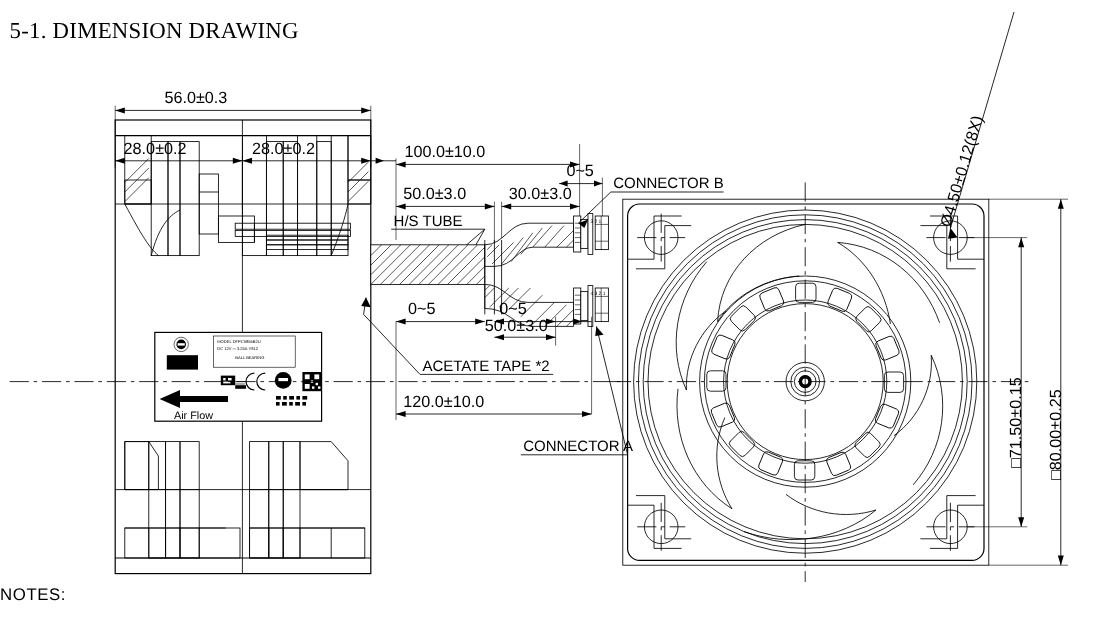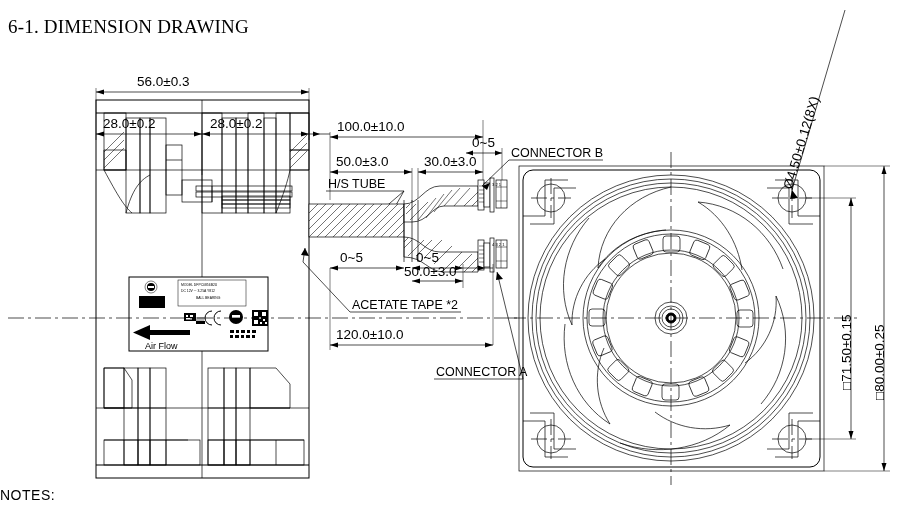--- a/index.html
+++ b/index.html
@@ -28,21 +28,21 @@
   .t6{font-size:5.2px;}
   .t5{font-size:4.1px;}
   .t4{font-size:3.4px;}
   .tb{font-weight:bold;}
 </style>
 </head>
 <body>
 
 <div id="page">
 
-  <div id="title">6-1. DIMENSION DRAWING</div>
+  <div id="title">5-1. DIMENSION DRAWING</div>
   <div id="notes">NOTES:</div>
 
   <svg width="918" height="515">
 
     <g>
 
       <rect class="ln" x="96" y="100" width="213" height="378"></rect>
 
       <line class="ln" x1="96" y1="113" x2="309" y2="113"></line>
       <line class="ln" x1="96" y1="465" x2="309" y2="465"></line>

